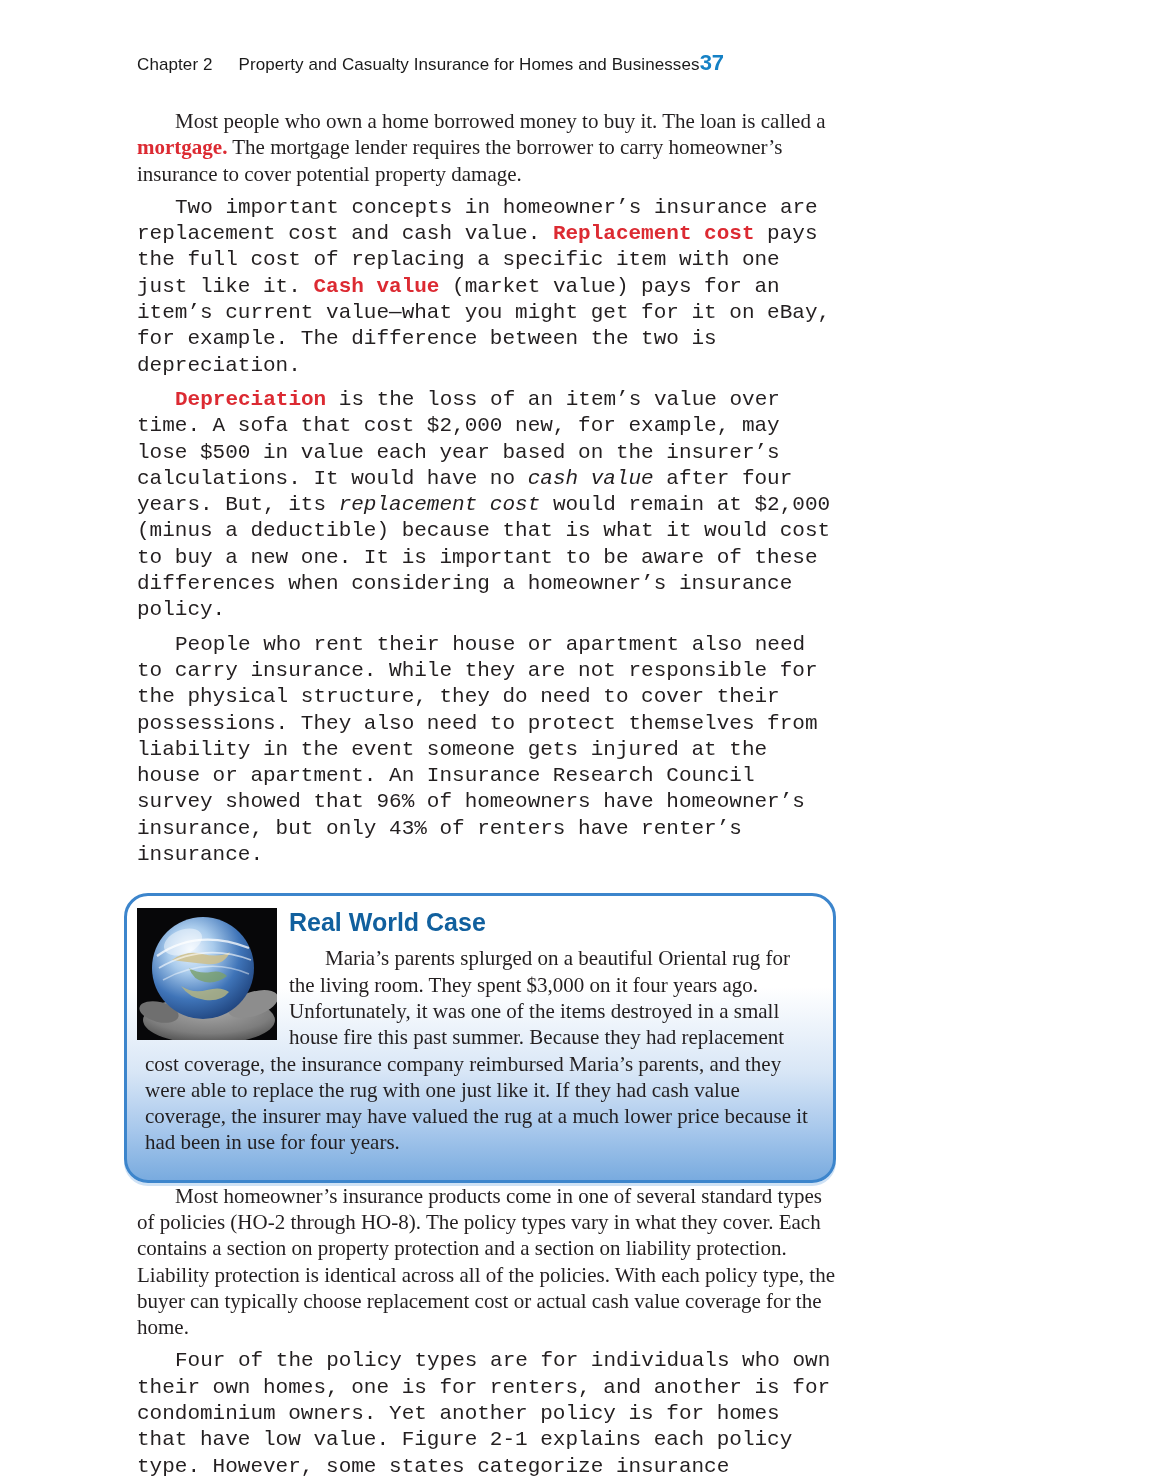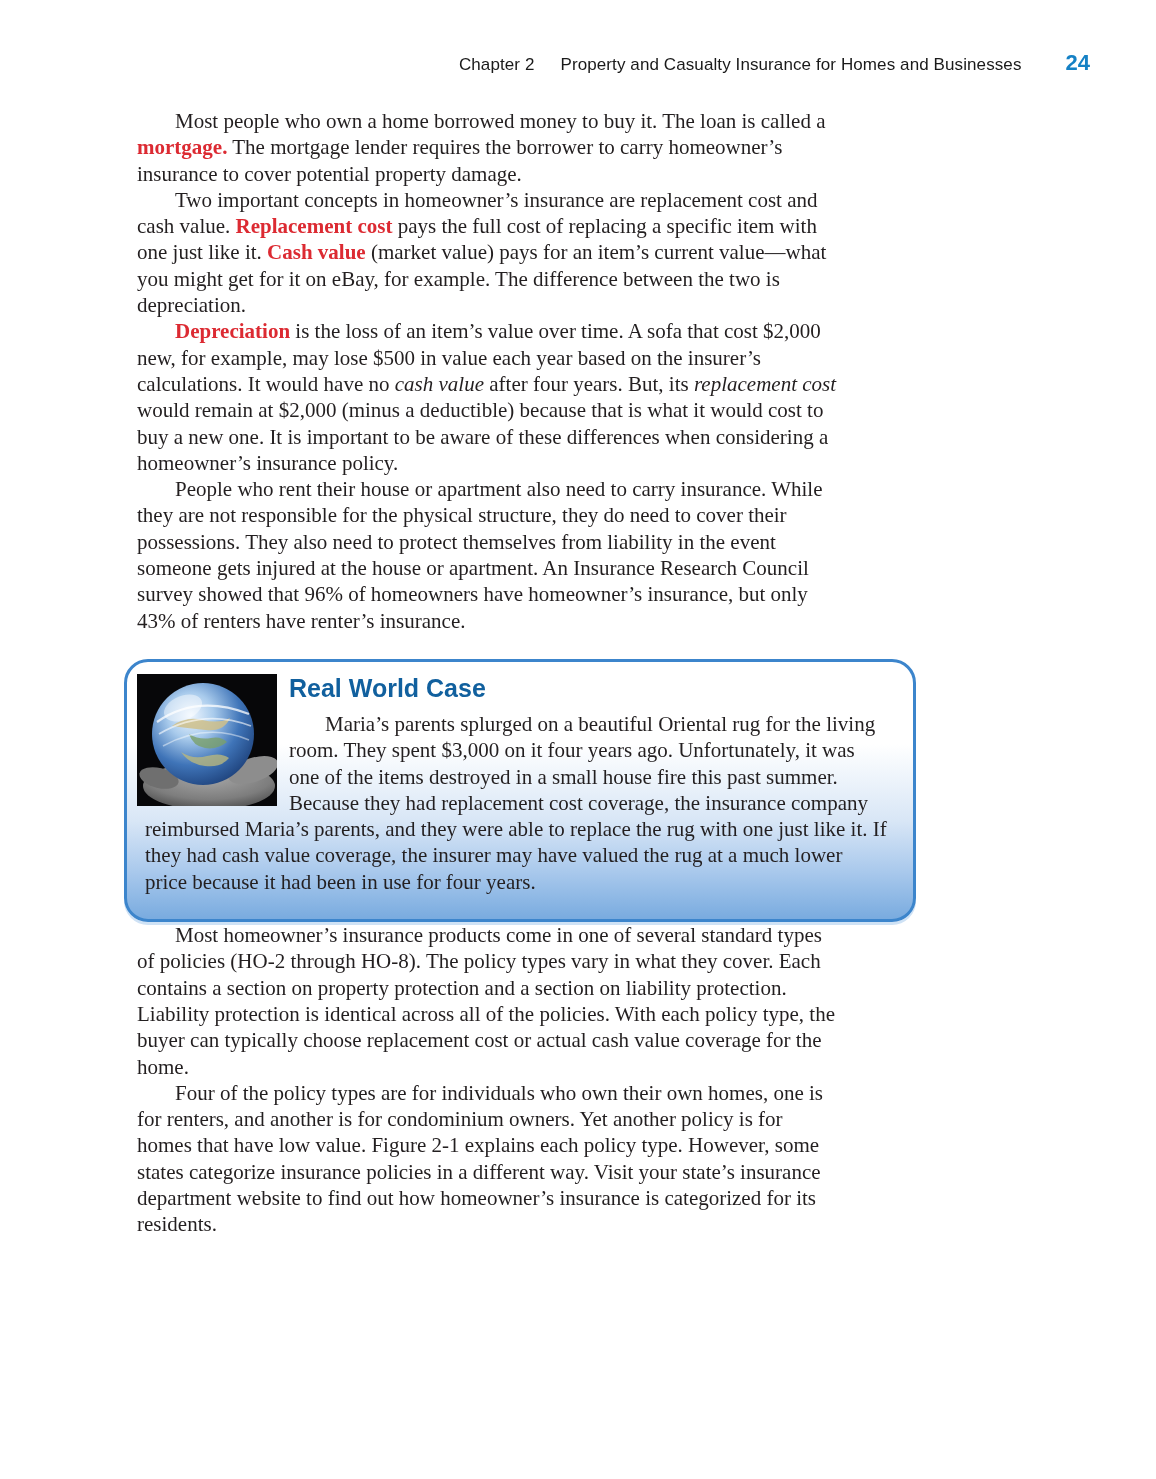--- a/index.html
+++ b/index.html
@@ -6,40 +6,39 @@
   .page{
     position:relative;
     width:1156px;height:1479px;
     background:#ffffff;
     font-family:"Liberation Serif", serif;
     color:#231f20;
     overflow:hidden;
   }
   .page-header{
     position:absolute;top:50px;left:137px;width:953px;
-    display:flex;justify-content:flex-end;align-items:baseline;
+    display:flex;justify-content:flex-start;align-items:baseline;
     font-family:"Liberation Sans", sans-serif;
-    gap:44px;
   }
   .chapter-label{font-size:17px;color:#1a1a1a;letter-spacing:.1px;}
   .chapter-label .chapter-num{margin-right:26px;}
   .page-number{font-size:22px;font-weight:bold;color:var(--page-number-blue,#1581c5);}
   .content{
     position:absolute;top:108px;left:137px;width:702px;
   }
   p.body{
     margin:0;font-size:21px;line-height:26.3px;text-indent:38px;
     text-align:left;
   }
   .term-red{font-weight:bold;color:var(--term-red,#dc2a32);}
   .ital{font-style:italic;}
   .rwc-box{
     box-sizing:border-box;
     margin:25px 0 0 -13px;
-    width:792px;
+    width:712px;
     border:3px solid var(--box-border-blue,#3c85cc);
     border-radius:24px;
     background:linear-gradient(180deg,#ffffff 0%,#ffffff 32%,#d8e6f6 62%,#a8c8ec 82%,#79abdf 100%);
     padding:10px 16px 16px 10px;
     box-shadow:0 3px 0 #cfe2f5;
     overflow:hidden;
   }
   .rwc-img{
     float:left;width:140px;height:132px;margin:2px 12px 6px 0;
     display:block;
@@ -52,32 +51,32 @@
   }
   p.rwc-text{
     margin:8px;font-size:21px;line-height:26.3px;text-indent:36px;
   }
   .policy-heading{
     margin:52px 0 12px 0;
     font-family:"Liberation Sans", sans-serif;
     font-size:30px;font-weight:bold;
     color:var(--heading-green,#0e8b45);
   }
-  p.body + p.body{margin-top:0;}
+  p.body + p.body{margin-top:8px;font-family:Liberation Mono, monospace;}
 </style>
 </head>
 <body>
 
 <div class="page">
 
   <div class="page-header">
     <div class="chapter-label">
       <span class="chapter-num">Chapter 2</span><span>Property and Casualty Insurance for Homes and Businesses</span>
     </div>
-    <div class="page-number">24</div>
+    <div class="page-number">37</div>
   </div>
 
   <div class="content">
 
     <p class="body"><span>Most people who own a home borrowed money to buy it. The loan is called a </span><span class="term-red">mortgage.</span><span> The mortgage lender requires the borrower to carry homeowner’s insurance to cover potential property damage.</span></p>
     <p class="body"><span>Two important concepts in homeowner’s insurance are replacement cost and cash value. </span><span class="term-red">Replacement cost</span><span> pays the full cost of replacing a specific item with one just like it. </span><span class="term-red">Cash value</span><span> (market value) pays for an item’s current value—what you might get for it on eBay, for example. The difference between the two is depreciation.</span></p>
     <p class="body"><span class="term-red">Depreciation</span><span> is the loss of an item’s value over time. A sofa that cost $2,000 new, for example, may lose $500 in value each year based on the insurer’s calculations. It would have no </span><span class="ital">cash value</span><span> after four years. But, its </span><span class="ital">replacement cost</span><span> would remain at $2,000 (minus a deductible) because that is what it would cost to buy a new one. It is important to be aware of these differences when considering a homeowner’s insurance policy.</span></p>
     <p class="body"><span>People who rent their house or apartment also need to carry insurance. While they are not responsible for the physical structure, they do need to cover their possessions. They also need to protect themselves from liability in the event someone gets injured at the house or apartment. An Insurance Research Council survey showed that 96% of homeowners have homeowner’s insurance, but only 43% of renters have renter’s insurance.</span></p>
 
     <div class="rwc-box">

